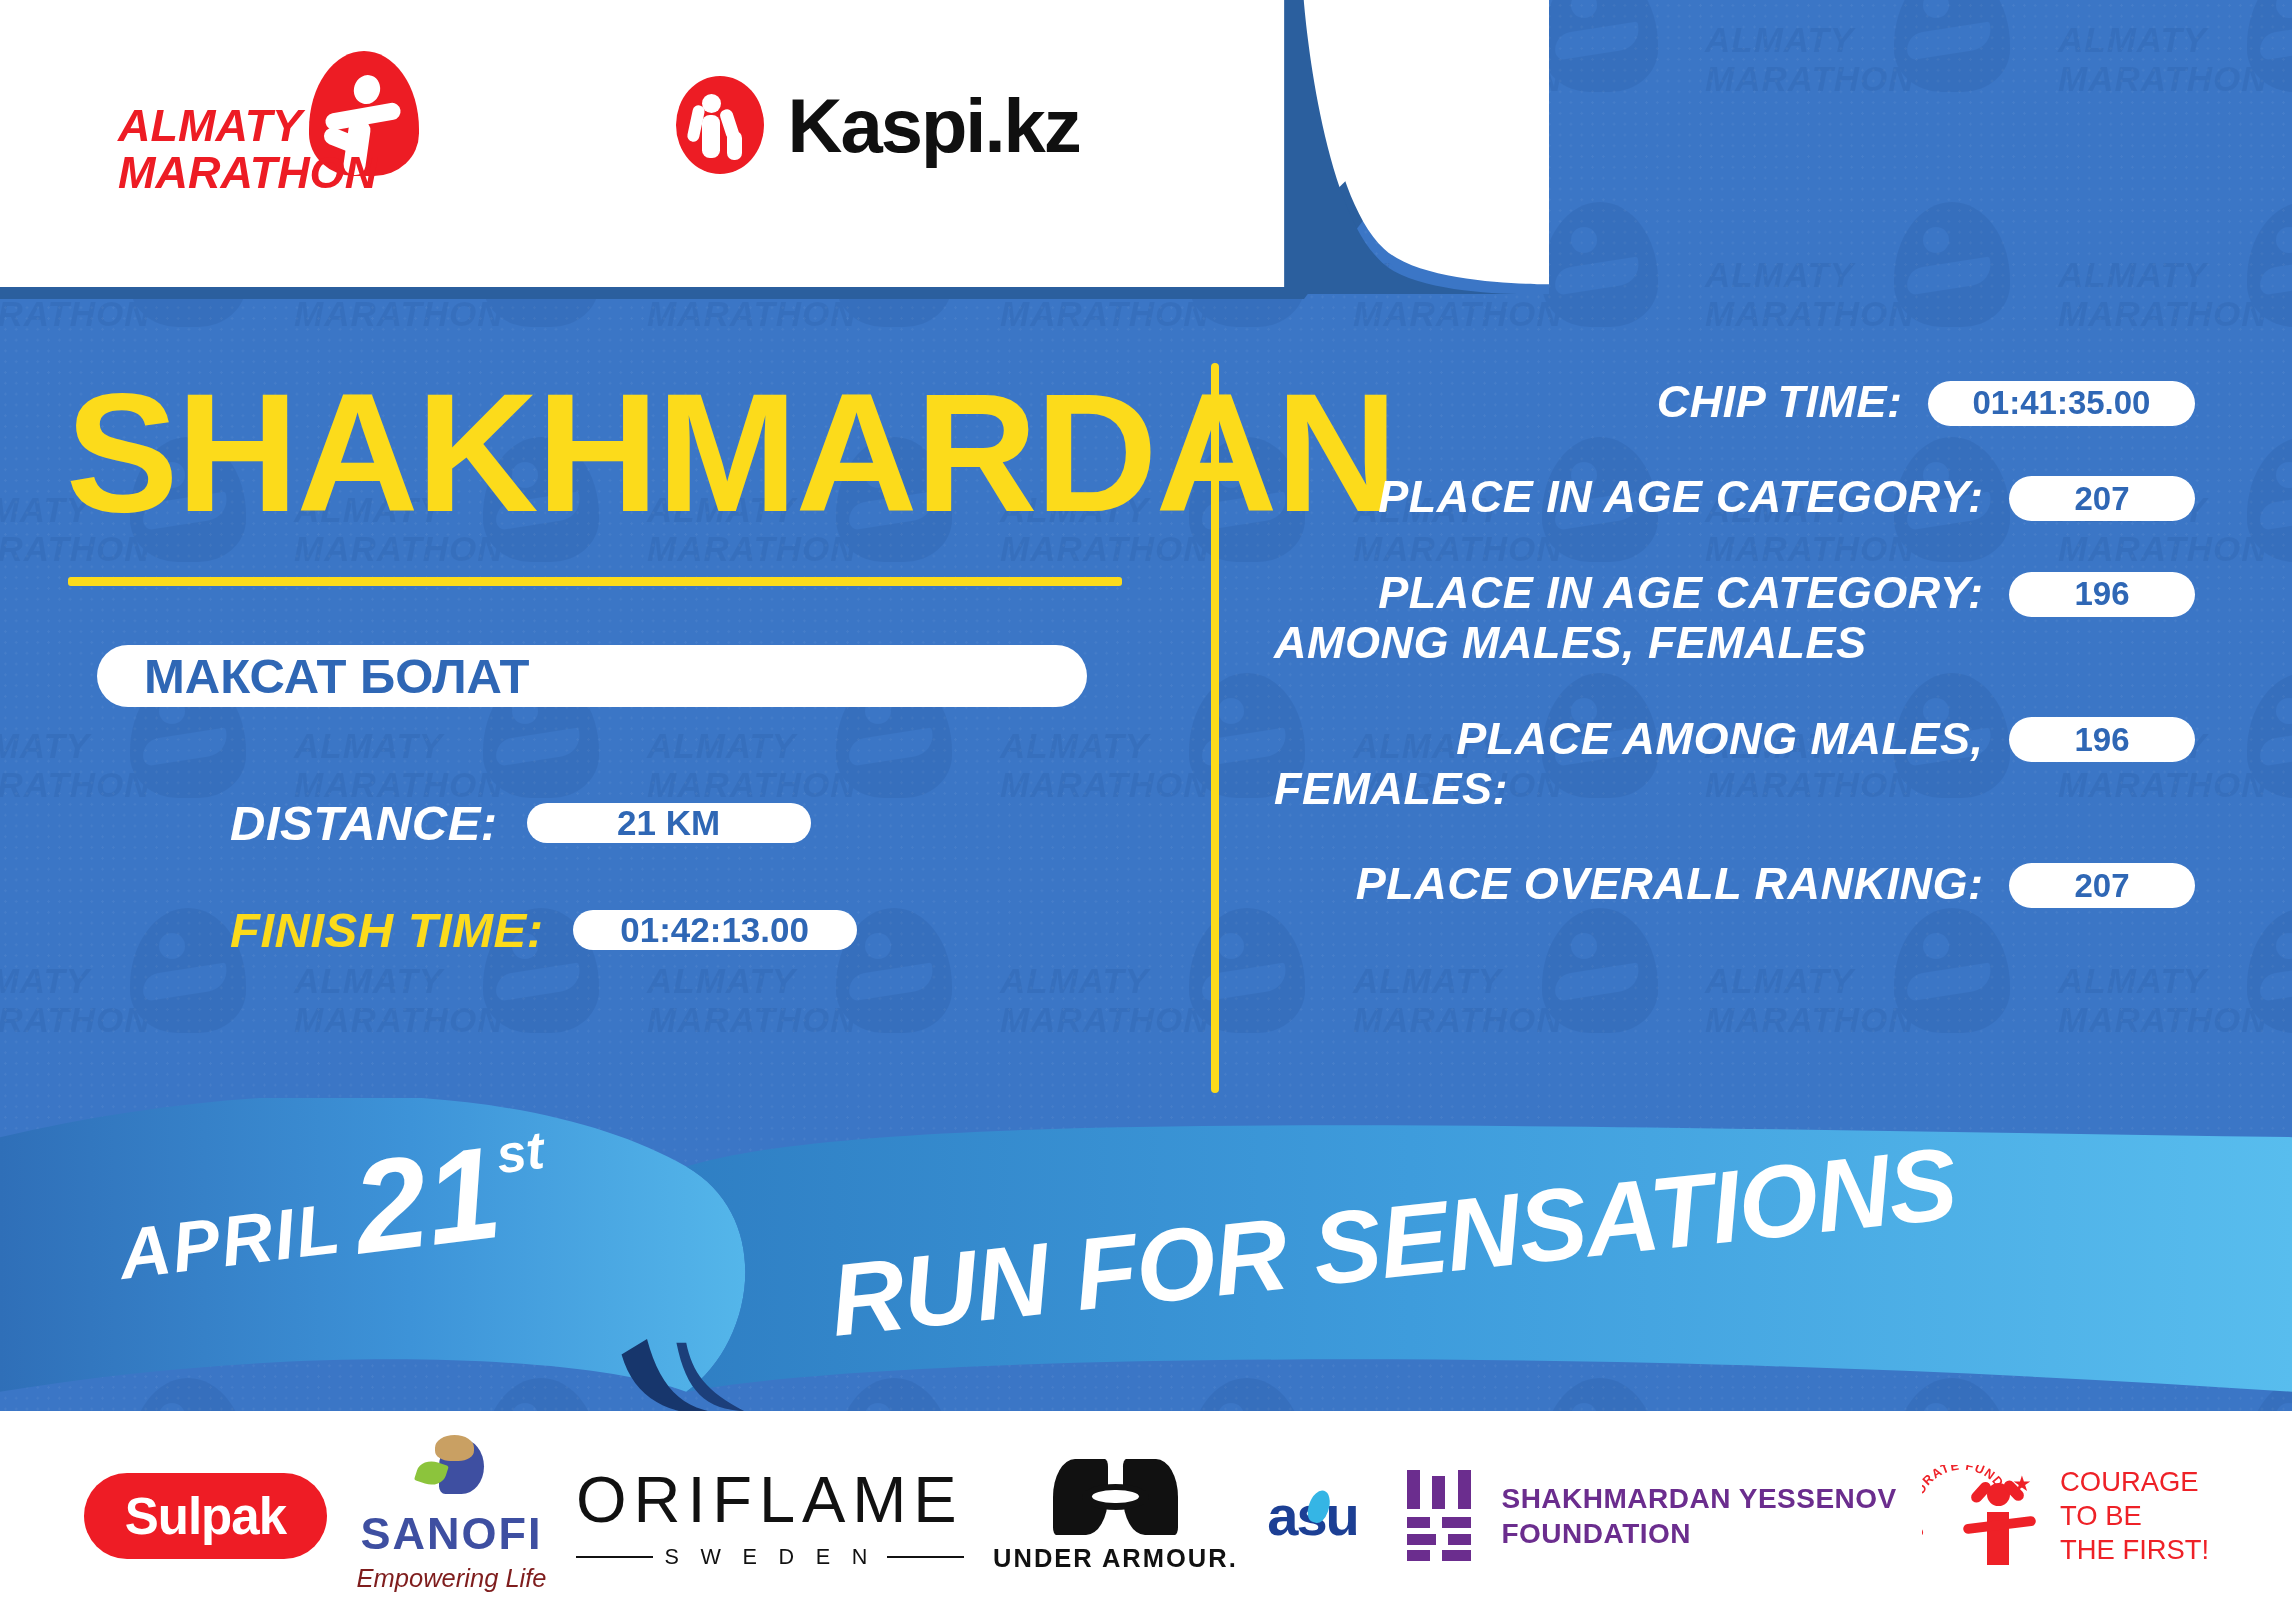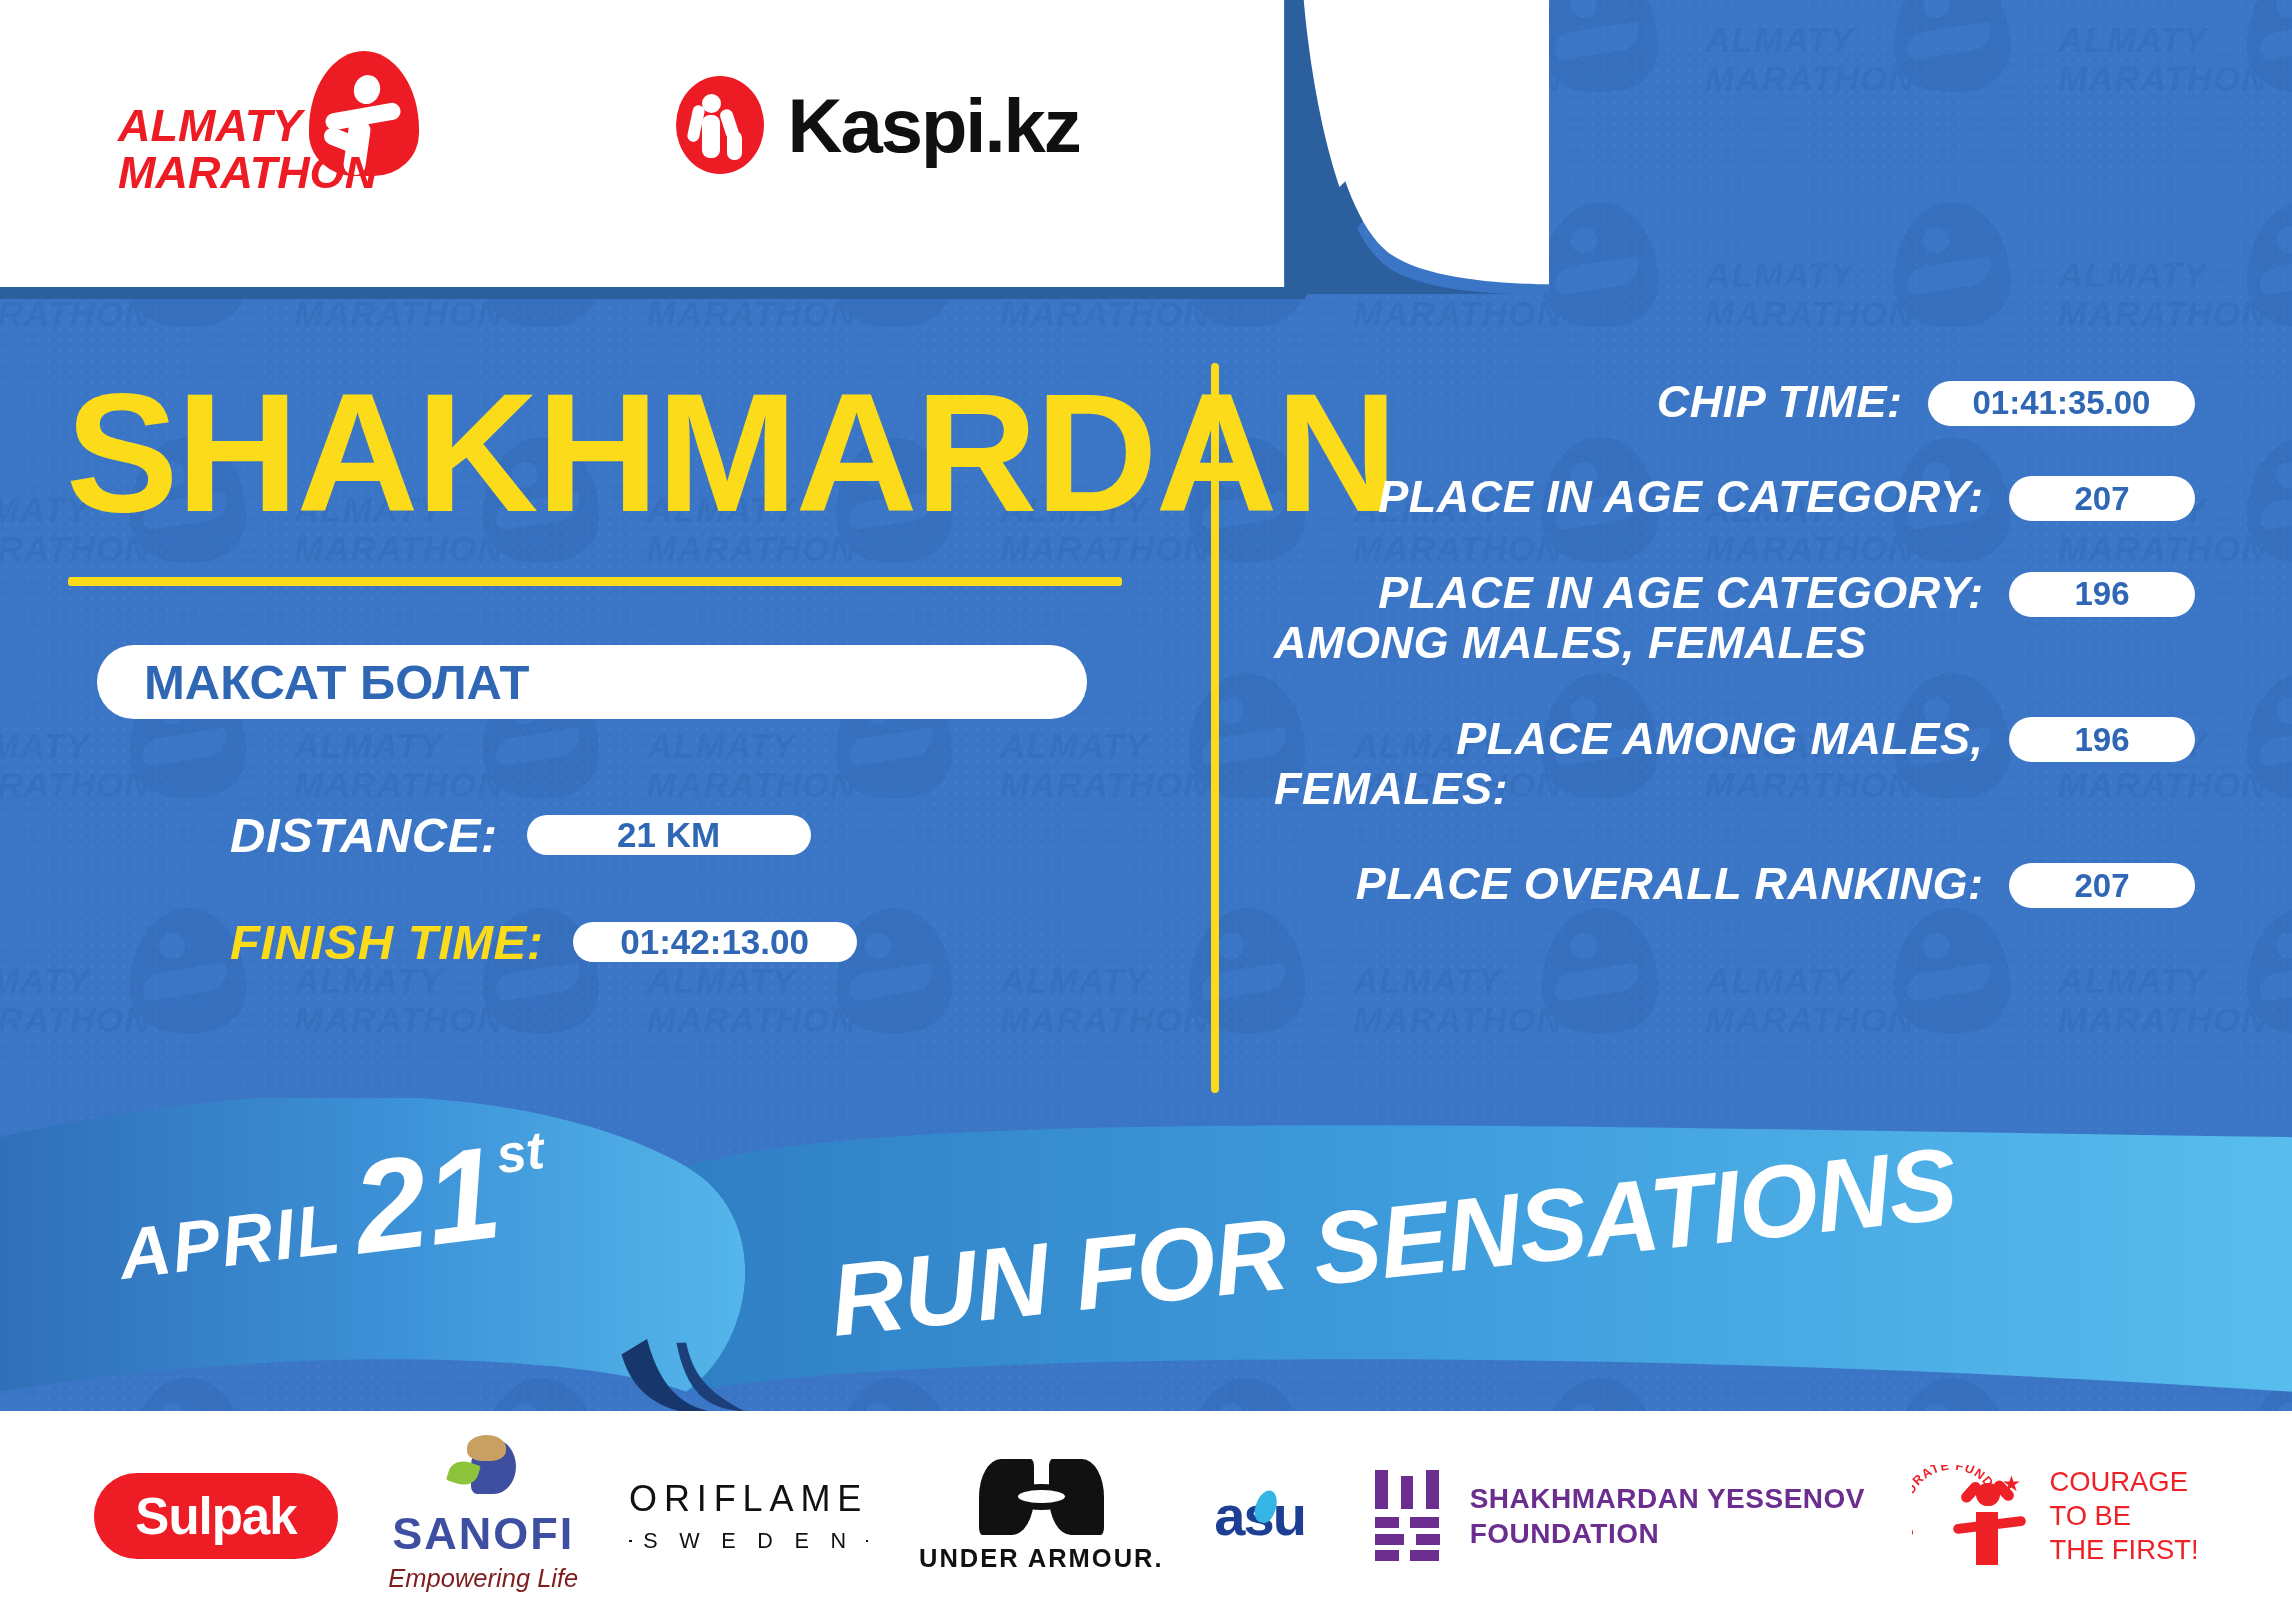--- a/index.html
+++ b/index.html
@@ -94,21 +94,21 @@
   .kaspi-txt{font-size:76px;font-weight:bold;color:#101010;letter-spacing:-2px;}
 
   
   .left-col{position:absolute;left:54px;top:372px;width:1127px;z-index:8;}
   .cert-title{
     font-size:169px;line-height:.96;font-weight:bold;color:#fcdb1b;
     letter-spacing:-2px;padding-left:11.8px;
   }
   .cert-rule{height:8.8px;background:#fcdb1b;margin:43px 0 0 13.7px;width:1054px;border-radius:2.9px;}
   .name-pill{
-    margin:59px 0 0 43px;width:990px;height:74px;background:#fff;border-radius:39px;
+    margin:59px 0 0 43px;width:990px;height:62px;background:#fff;border-radius:39px;
     display:flex;align-items:center;padding-left:47px;box-sizing:border-box;
   }
   .name-pill span{font-size:49px;font-weight:bold;color:#2f67b5;letter-spacing:0px;}
 
   .lrow{display:flex;align-items:center;margin-left:176px;}
   .lrow.d1{margin-top:88px;}
   .lrow.d2{margin-top:51px;}
   .lrow .lbl{font-size:49px;font-weight:bold;font-style:italic;letter-spacing:0.5px;}
   .lrow .lbl.w{color:#fff;}
   .lrow .lbl.y{color:#fcdb1b;font-style:italic;}
@@ -166,21 +166,21 @@
 
   .sp-sanofi{display:flex;flex-direction:column;align-items:center;}
   .sanofi-mark{position:relative;width:73px;height:63px;margin-bottom:5.9px;}
   .sanofi-mark .s1{position:absolute;right:3.9px;top:0;width:45px;height:55px;background:#3e4fa1;border-radius:50% 50% 50% 14%;}
   .sanofi-mark .s2{position:absolute;right:13.7px;top:-3.9px;width:39px;height:25.5px;background:#c9a063;border-radius:50% 50% 40% 40%;}
   .sanofi-mark .s3{position:absolute;left:2px;top:21.6px;width:29px;height:23.5px;background:#8cc43c;border-radius:60% 10% 60% 10%;transform:rotate(18deg);}
   .sp-sanofi .sn{color:#3e4fa1;font-size:45px;font-weight:bold;letter-spacing:2px;}
   .sp-sanofi .sl{color:#7f1d1d;font-size:25.5px;font-style:italic;margin-top:3.9px;}
 
   .sp-oriflame{display:flex;flex-direction:column;align-items:center;}
-  .sp-oriflame .on{color:#111;font-size:36px;letter-spacing:6.9px;font-weight:400;}
+  .sp-oriflame .on{color:#111;font-size:65px;letter-spacing:6.9px;font-weight:400;}
   .sp-oriflame .os{display:flex;align-items:center;gap:11.8px;margin-top:7.8px;width:100%;}
   .sp-oriflame .os .ln{flex:1;height:2px;background:#111;}
   .sp-oriflame .os .sw{color:#111;font-size:21.6px;letter-spacing:7.8px;}
 
   .sp-ua{display:flex;flex-direction:column;align-items:center;}
   .ua-mark{position:relative;width:125px;height:76px;}
   .ua-mark .ua-l,.ua-mark .ua-r{position:absolute;top:0;width:55px;height:76px;background:#111;}
   .ua-mark .ua-l{left:0;border-radius:40% 6% 40% 6%/50% 10% 50% 10%;}
   .ua-mark .ua-r{right:0;border-radius:6% 40% 6% 40%/10% 50% 10% 50%;}
   .ua-mark .ua-c{position:absolute;left:29px;top:25.5px;width:67px;height:25.5px;background:#111;border-radius:50%;}

